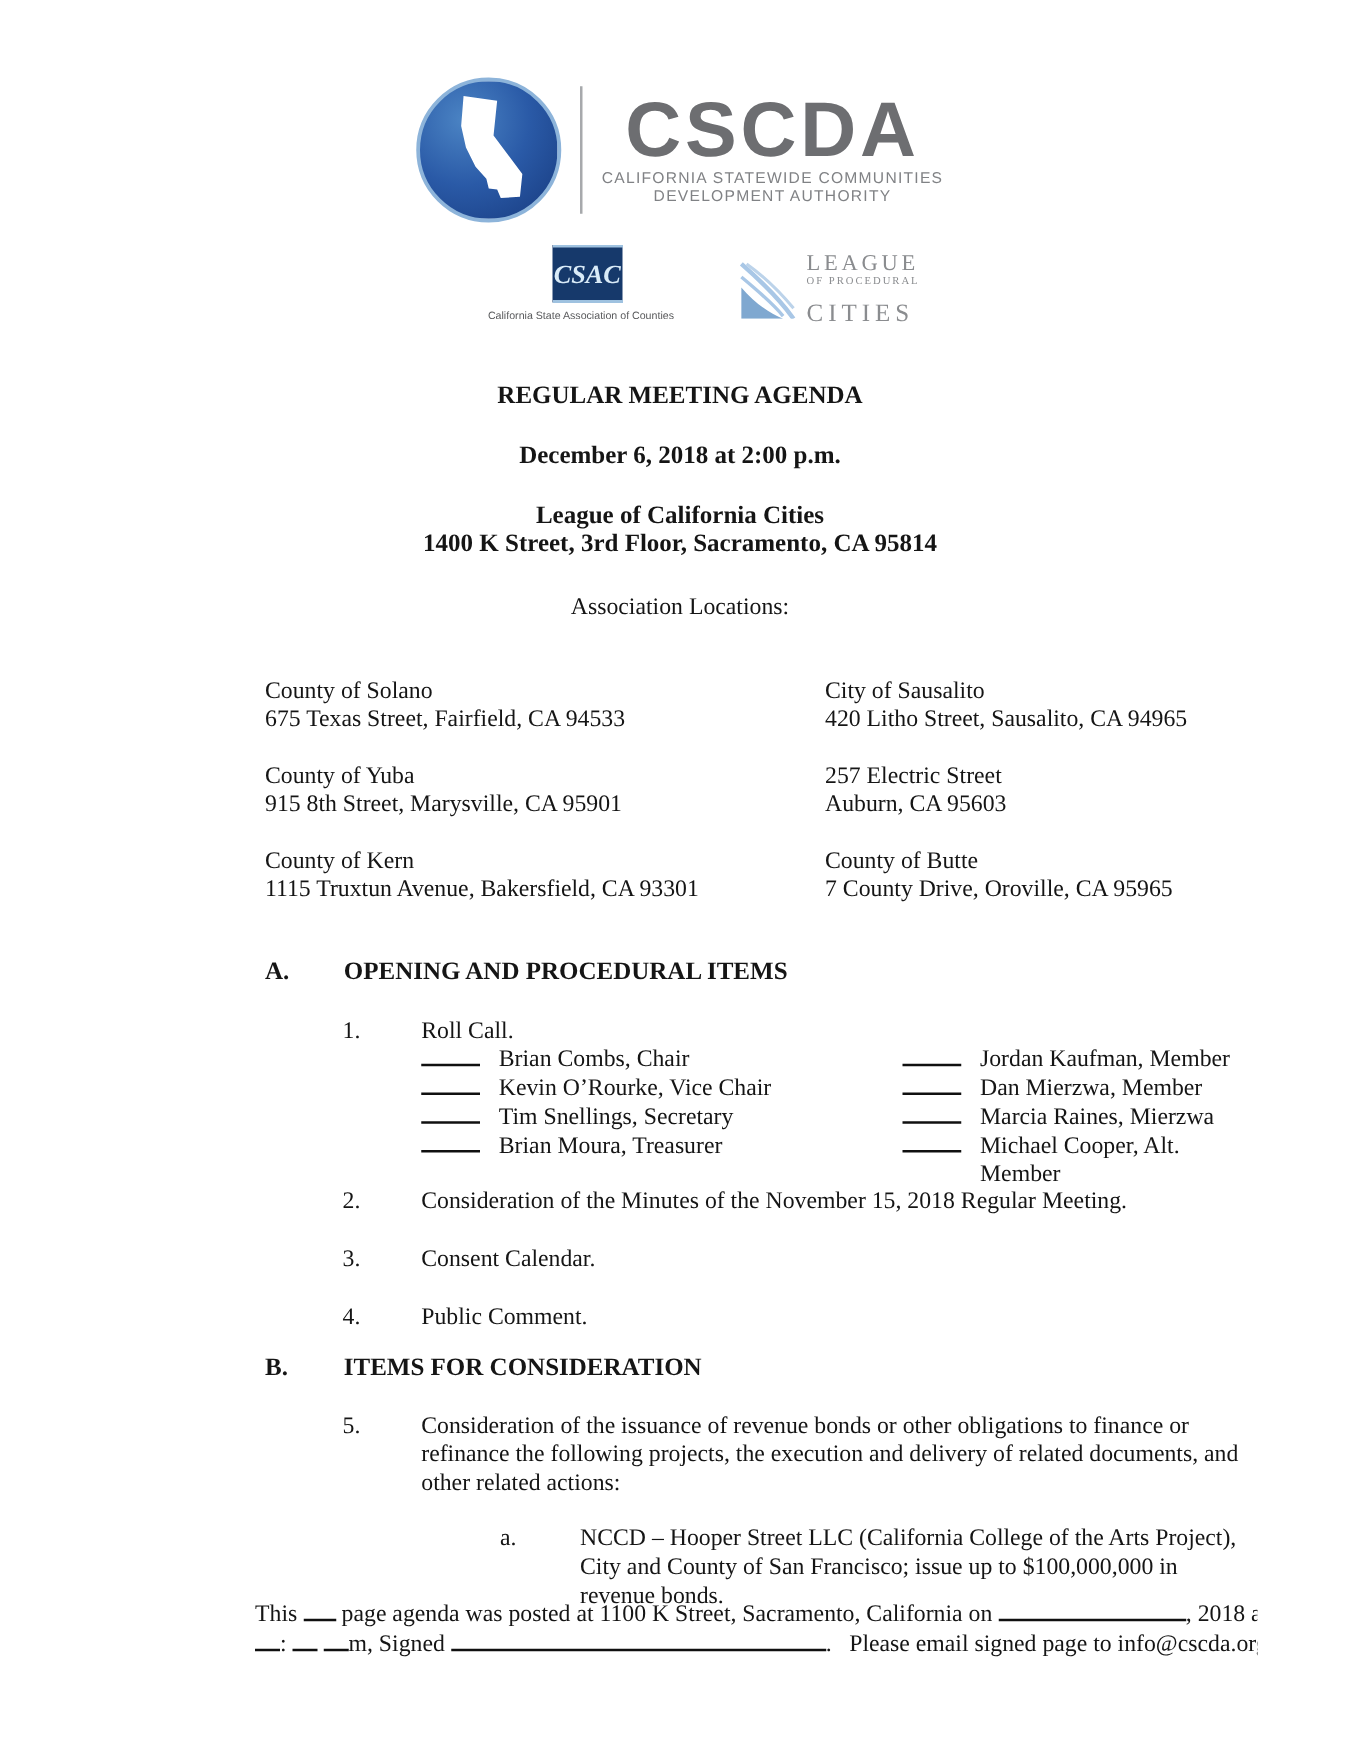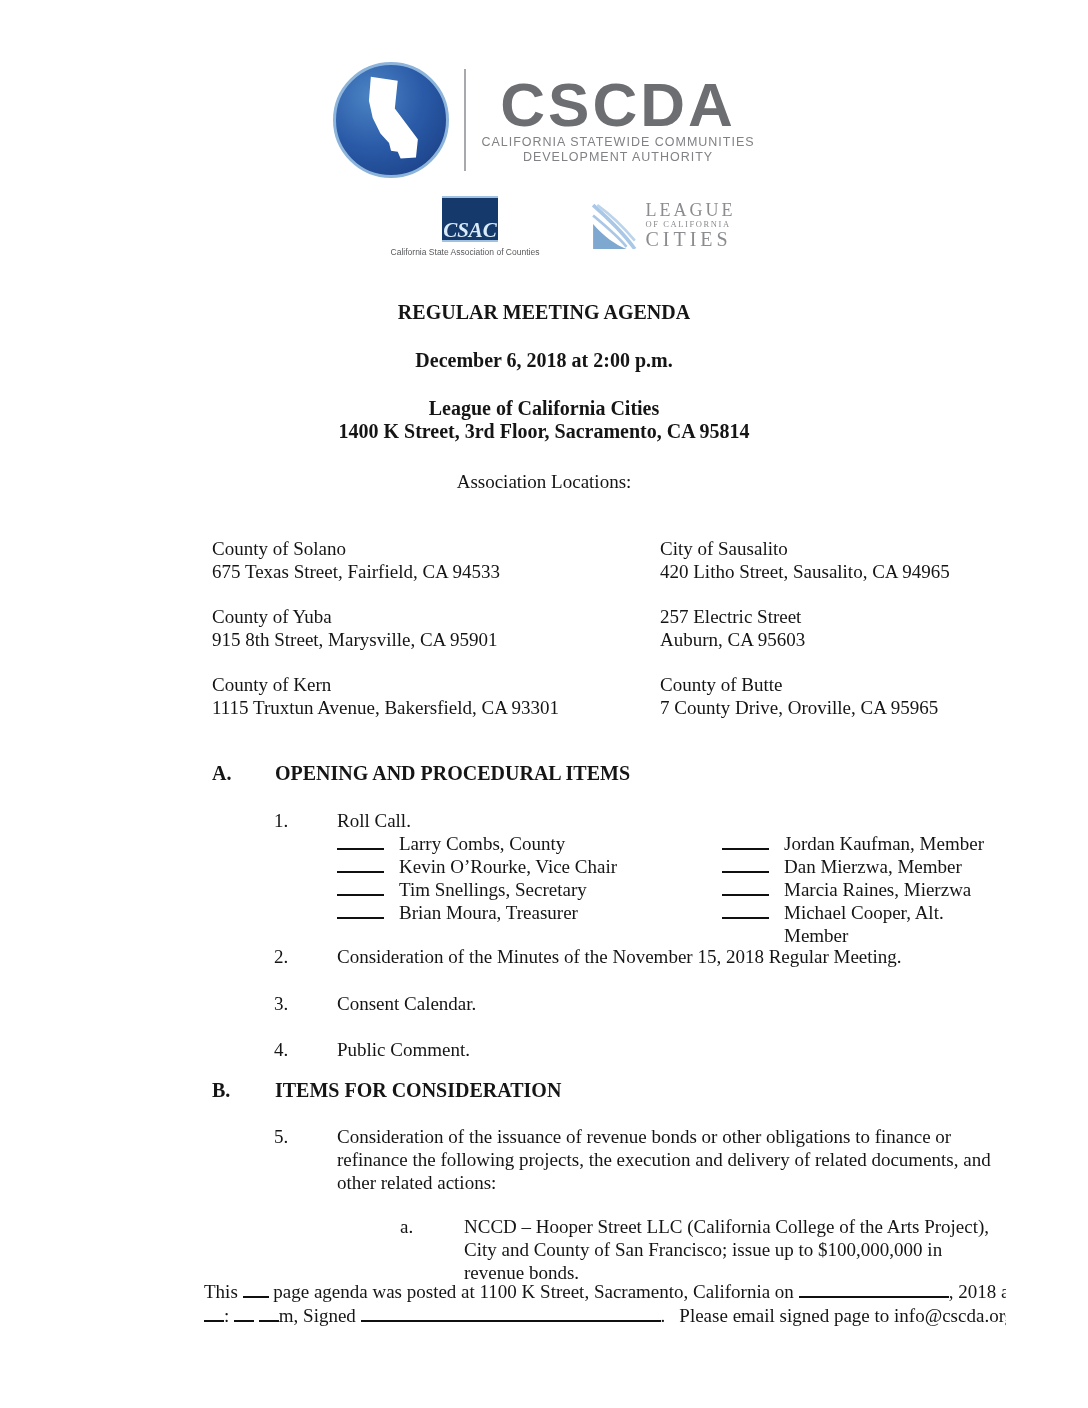--- a/index.html
+++ b/index.html
@@ -27,32 +27,32 @@
   .logo-sub{
     font-family:"Liberation Sans",sans-serif;font-size:12.5px;line-height:15px;
     color:#808285;letter-spacing:1px;text-align:center;
   }
 
   
   .partners-row{display:flex;justify-content:center;align-items:flex-start;gap:52px;margin-top:18px;}
   .csac{display:flex;flex-direction:column;align-items:center;}
   .csac-box{
     width:56px;height:46px;background:#16396b;color:#d9ebf8;
-    display:flex;align-items:flex-end;justify-content:center;
+    display:flex;align-items:center;justify-content:center;
     font-family:"Liberation Serif",serif;font-style:italic;font-weight:bold;font-size:21px;
     box-shadow:inset 0 5px 0 -3px #9fc2e0, inset 0 -5px 0 -3px #9fc2e0;
     margin-left:48px;
   }
   .csac-caption{font-family:"Liberation Sans",sans-serif;font-size:8.5px;line-height:10px;color:#58595b;margin-top:5px;padding-left:38px;}
   .league{display:flex;align-items:center;gap:6px;margin-top:6px;}
   .league svg{width:48px;height:46px;}
   .league-text{color:#8a8c8f;text-align:left;}
   .league-l1{font-size:18px;letter-spacing:3px;line-height:17px;}
   .league-l2{font-size:8.5px;letter-spacing:1.6px;line-height:10px;}
-  .league-l3{font-size:20px;letter-spacing:4px;line-height:20px;}
+  .league-l3{font-size:20px;letter-spacing:4px;line-height:20px;margin-top:12px;}
 
   
   .center{text-align:center;}
   .doc-title{font-weight:bold;font-size:20px;margin-top:44px;}
   .doc-date{font-weight:bold;font-size:20px;margin-top:25px;}
   .doc-venue{font-weight:bold;font-size:20px;line-height:23px;margin-top:25px;}
   .telephonic{margin-top:27px;}
 
   
   .locations{padding-left:130px;margin-top:44px;display:grid;grid-template-columns:448px auto;row-gap:22px;}
@@ -120,21 +120,21 @@
     </div>
     <div class="league">
       <svg viewBox="0 0 46 44">
         <path d="M2,44 L2,20 C12,32 24,40 34,44 Z" fill="#7fa8d0"></path>
         <path d="M2,2 C18,16 32,30 42,44" stroke="#a9c7e6" stroke-width="3.4" fill="none"></path>
         <path d="M6,2 C20,12 32,24 42,36" stroke="#bcd3ea" stroke-width="2.4" fill="none"></path>
         <path d="M2,12 C14,22 26,32 34,42" stroke="#a9c7e6" stroke-width="2.6" fill="none"></path>
       </svg>
       <div class="league-text">
         <div class="league-l1">LEAGUE</div>
-        <div class="league-l2">OF CALIFORNIA</div>
+        <div class="league-l2">OF PROCEDURAL</div>
         <div class="league-l3">CITIES</div>
       </div>
     </div>
   </div>
 
   <div class="center doc-title">REGULAR MEETING AGENDA</div>
   <div class="center doc-date">December 6, 2018 at 2:00 p.m.</div>
   <div class="center doc-venue">
     <div>League of California Cities</div>
     <div>1400 K Street, 3rd Floor, Sacramento, CA 95814</div>
@@ -173,21 +173,21 @@
     <span>OPENING AND PROCEDURAL ITEMS</span>
   </div>
 
   <div class="item-row mt-item1">
     <span class="item-num">1.</span>
     <span>Roll Call.</span>
   </div>
   <div class="rollcall">
     <div class="rc-row">
       <span class="rc-line"></span>
-      <span class="rc-name-left">Larry Combs, County</span>
+      <span class="rc-name-left">Brian Combs, Chair</span>
       <span class="rc-line"></span>
       <span class="rc-name-right">Jordan Kaufman, Member</span>
     </div>
     <div class="rc-row">
       <span class="rc-line"></span>
       <span class="rc-name-left">Kevin O’Rourke, Vice Chair</span>
       <span class="rc-line"></span>
       <span class="rc-name-right">Dan Mierzwa, Member</span>
     </div>
     <div class="rc-row">

